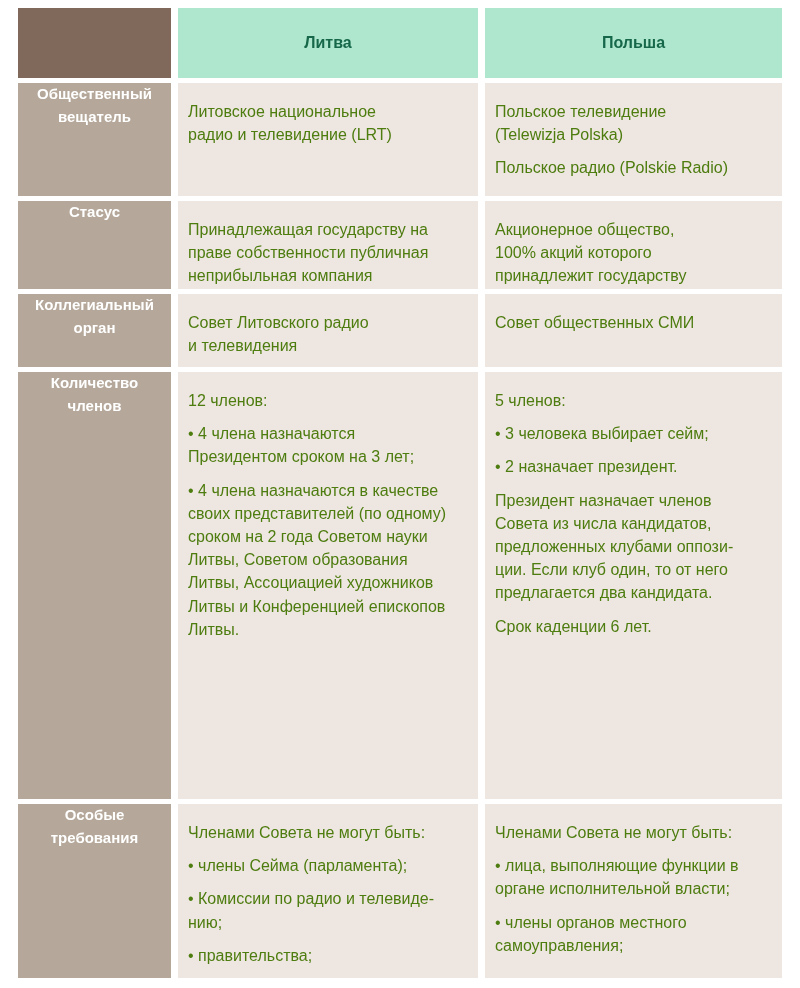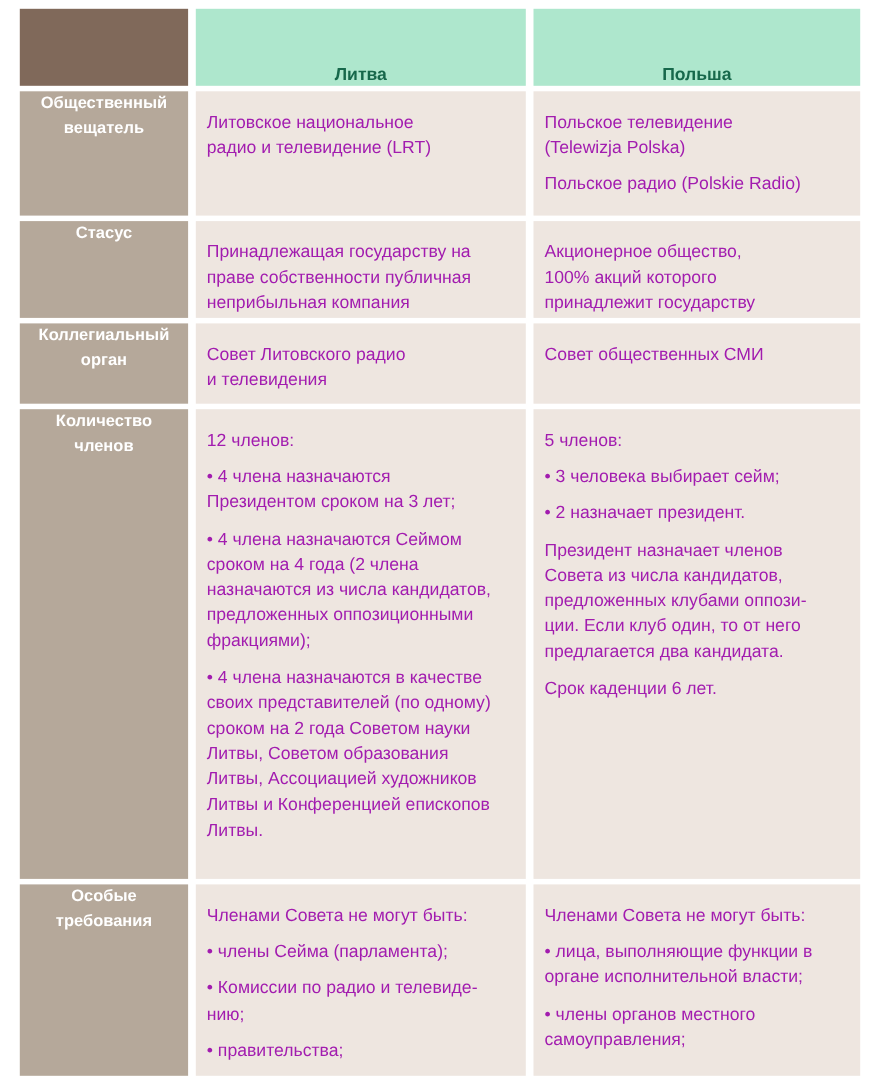--- a/index.html
+++ b/index.html
@@ -21,38 +21,38 @@
   }
   .corner {
     background: #80695a;
   }
   .head {
     background: #aee7cd;
     color: #17684b;
     font-weight: 700;
     font-size: 16px;
     display: flex;
-    align-items: flex-end;
+    align-items: center;
     justify-content: center;
   }
   .rowlabel {
     background: #b5a89a;
     color: #ffffff;
     font-weight: 700;
     font-size: 15px;
     line-height: 1.5;
     display: flex;
     justify-content: center;
     text-align: center;
     padding: 0 12px;
     overflow: hidden;
   }
   .cell {
     background: #eee6e0;
-    color: #a21caf;
+    color: #4d7c0f;
     font-size: 16px;
     line-height: 1.45;
     padding: 17px 22px 20px 10px;
     overflow: hidden;
   }
   .cell p {
     margin: 0 0 10px 0;
     white-space: pre-line;
   }
   .cell p:empty { display: none; }
@@ -105,21 +105,20 @@
   <div class="cell">
     <p>Совет общественных СМИ</p>
   </div>
 
   <div class="rowlabel">
     <span>Количество членов</span>
   </div>
   <div class="cell">
     <p>12 членов:</p>
     <p>• 4 члена назначаются Президентом сроком на 3 лет;</p>
-    <p>• 4 члена назначаются Сеймом сроком на 4 года (2 члена назначаются из числа кандидатов, предложенных оппозиционными фракциями);</p>
     <p>• 4 члена назначаются в качестве своих представителей (по одному) сроком на 2 года Советом науки Литвы, Советом образования Литвы, Ассоциацией художников Литвы и Конференцией епископов Литвы.</p>
   </div>
   <div class="cell">
     <p>5 членов:</p>
     <p>• 3 человека выбирает сейм;</p>
     <p>• 2 назначает президент.</p>
     <p>Президент назначает членов Совета из числа кандидатов, предложенных клубами оппози-ции. Если клуб один, то от него предлагается два кандидата.</p>
     <p>Срок каденции 6 лет.</p>
   </div>
 

